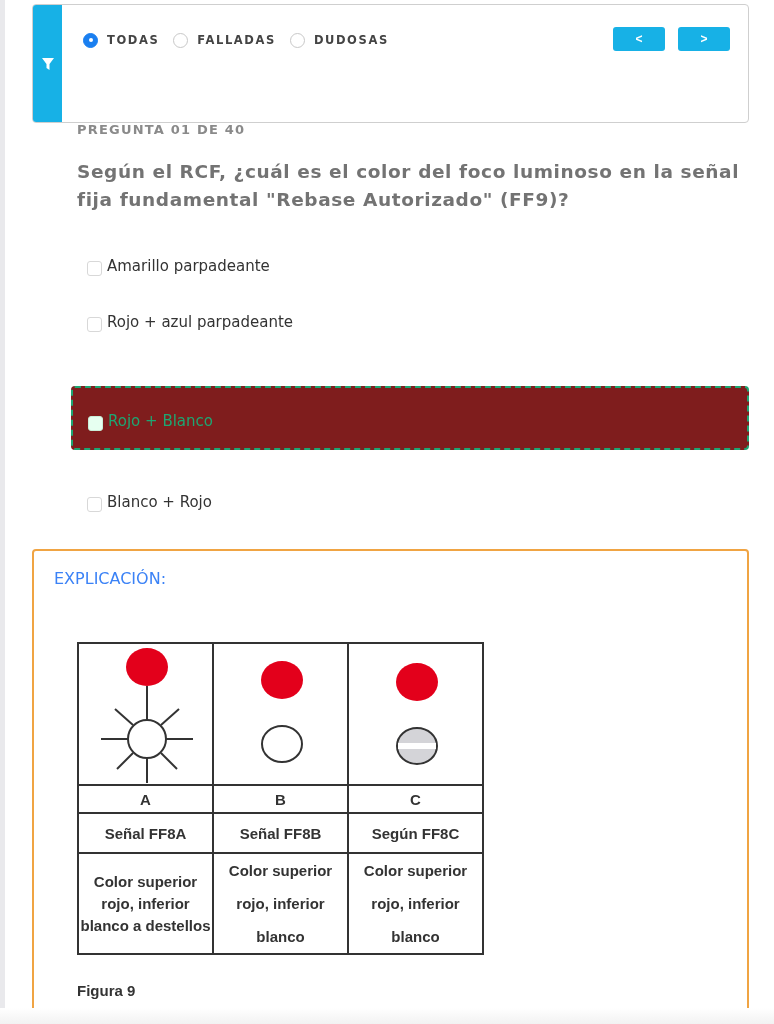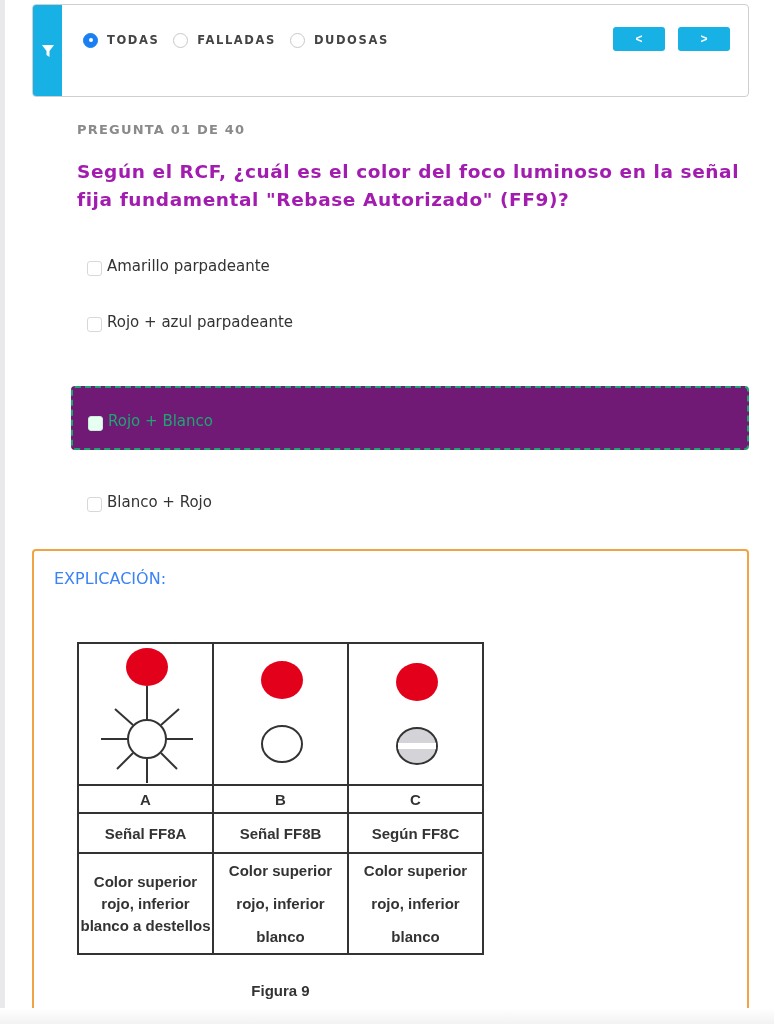--- a/index.html
+++ b/index.html
@@ -3,21 +3,21 @@
   <meta charset="utf-8">
   <style>
     * { box-sizing: border-box; margin: 0; padding: 0; }
     html, body { width: 774px; height: 1024px; overflow: hidden; background: #ffffff; }
     body { font-family: "DejaVu Sans", "Liberation Sans", sans-serif; color: #222; position: relative; }
 
     .left-rail { position: absolute; left: 0; top: 0; width: 5px; height: 1024px; background: #e9e9ec; }
 
     
     .filter-bar {
-      position: absolute; left: 32px; top: 4px; width: 717px; height: 93px;
+      position: absolute; left: 32px; top: 4px; width: 717px; height: 119px;
       border: 1px solid #cfcfcf; border-radius: 4px; background: #fff; overflow: hidden; padding-left: 48px;
     }
     .filter-tab {
       position: absolute; left: 0; top: 0; width: 29px; height: 100%;
       background: #17b1e6; display: flex; align-items: center; justify-content: center;
     }
     .filter-tab svg { width: 14px; height: 14px; }
     .radio-group { position: absolute; left: 50px; top: 26px; }
     .radio-row { display: flex; align-items: center; height: 18px; margin-bottom: 15px; }
     .radio-opt { display: flex; align-items: center; margin-right: 14px; cursor: pointer; }
@@ -39,36 +39,36 @@
     .nav-prev { left: 580px; }
     .nav-next { left: 645px; }
 
     
     .q-counter {
       position: absolute; left: 77px; top: 122px; font-size: 13px; font-weight: bold;
       letter-spacing: 1.2px; color: #8a8a8a;
     }
     .q-text {
       position: absolute; left: 77px; top: 158px; width: 690px; font-size: 18.5px; font-weight: bold;
-      line-height: 28px; letter-spacing: 0.6px; color: #a21caf;
+      line-height: 28px; letter-spacing: 0.6px; color: #737373;
     }
 
     .answer { position: absolute; display: flex; align-items: flex-end; cursor: pointer; }
     .checkbox {
       width: 15px; height: 15px; border: 1px solid #d8d8d8; border-radius: 3px; background: #fff;
       margin-top: 13px; margin-right: 5px; flex: 0 0 auto;
     }
     .answer-label { font-size: 15px; color: #333; line-height: 20px; }
     .a1 { left: 87px; top: 248px; }
     .a2 { left: 87px; top: 304px; }
     .a4 { left: 87px; top: 484px; }
 
     .answer-correct {
       position: absolute; left: 71px; top: 386px; width: 678px; height: 64px;
-      background: #701a75; border: 2.5px dashed #1ea672; border-radius: 4px;
+      background: #7f1d1d; border: 2.5px dashed #1ea672; border-radius: 4px;
     }
     .answer-correct .answer { left: 15px; top: 15px; }
     .answer-correct .checkbox { background: #e6fff0; border-color: #c9eed8; }
     .answer-correct .answer-label { color: #1ea672; }
 
     
     .explanation {
       position: absolute; left: 32px; top: 549px; width: 717px; height: 500px;
       border: 2px solid #f0a443; border-radius: 4px; background: #fff;
     }
@@ -81,21 +81,21 @@
     table.signals { border-collapse: collapse; width: 407px; table-layout: fixed; }
     table.signals td { border: 2px solid #333; text-align: center; font-weight: bold; color: #333; }
     .t-head { height: 30px; font-size: 19px; letter-spacing: -0.5px; }
     .t-icons { height: 142px; padding: 0; }
     .t-letter { height: 28px; font-size: 15px; }
     .t-name { height: 40px; font-size: 15px; }
     .t-desc { height: 92px; font-size: 15px; line-height: 22px; vertical-align: middle; }
     .t-desc.wide { line-height: 33px; }
     .icon-cell svg { display: block; margin: 0 auto; }
     .fig-caption {
-      position: absolute; left: 0; width: 407px; top: 340px; text-align: center;
+      position: absolute; left: 0; width: 407px; top: 340px; text-align: left;
       font-family: "Liberation Sans", sans-serif; font-weight: bold; font-size: 15px; color: #333;
     }
     .bottom-fade {
       position: absolute; left: 0; top: 1008px; width: 774px; height: 16px;
       background: linear-gradient(#ffffff, #f2f2f2); pointer-events: none;
     }
   </style>
 </head>
 <body>
 

